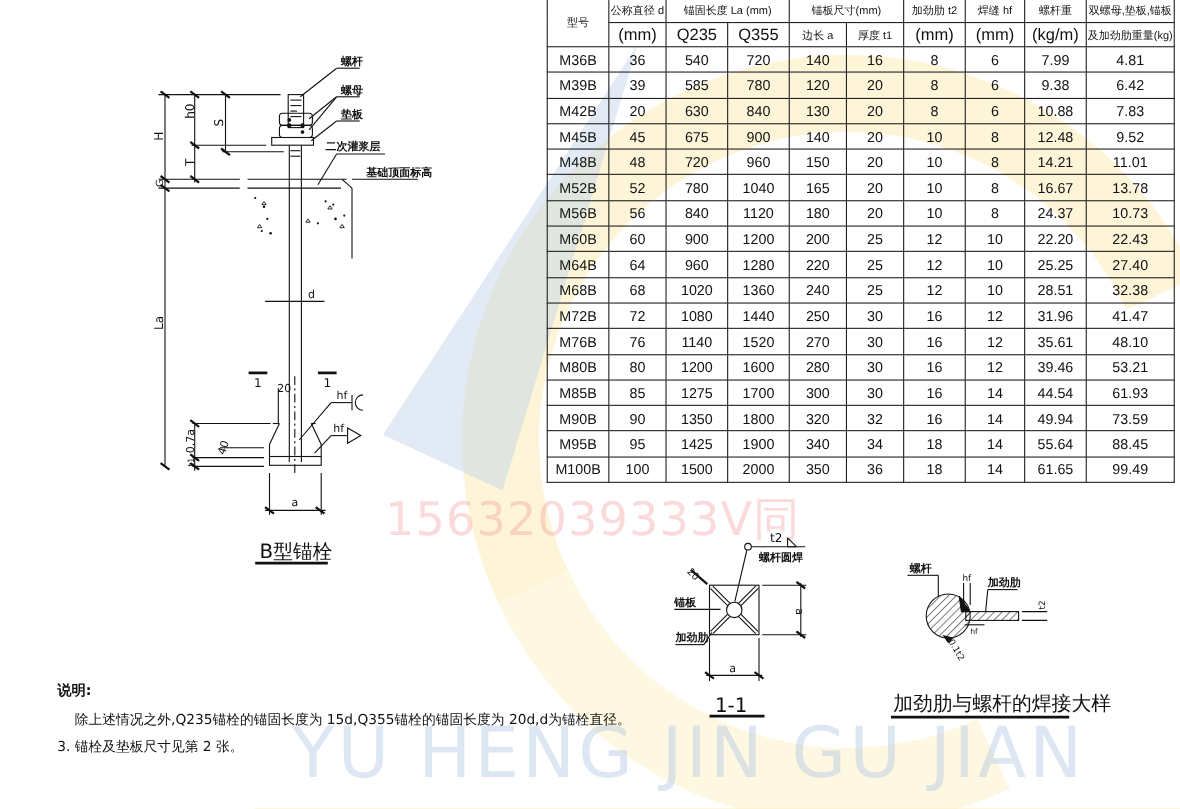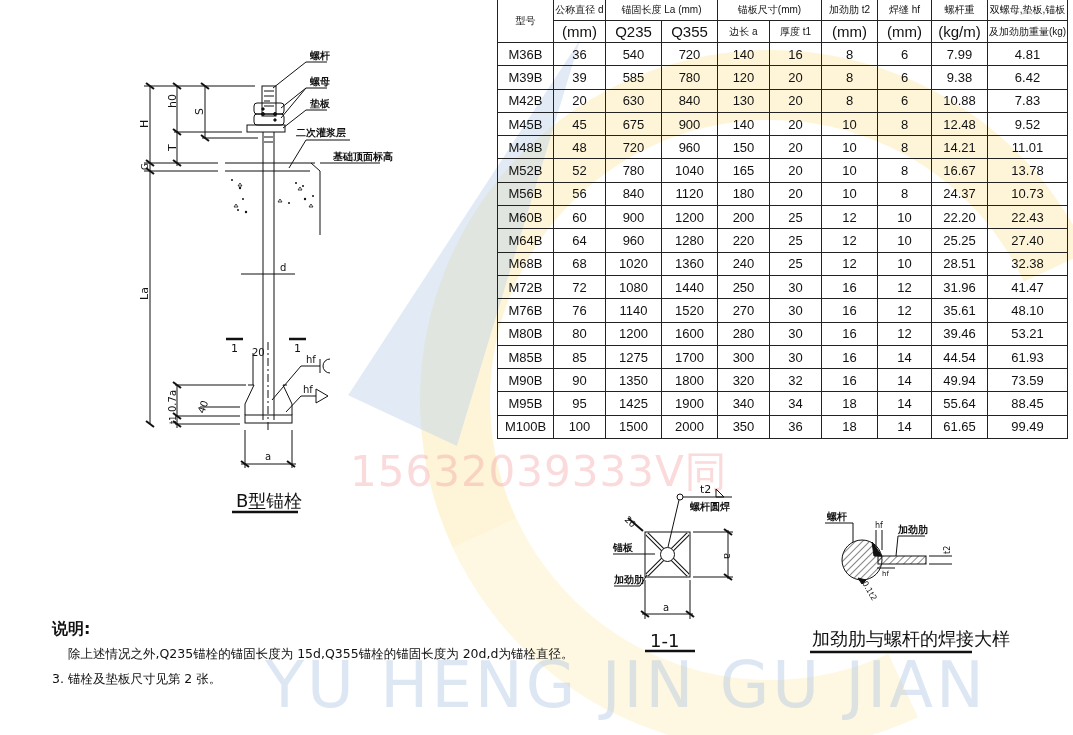--- a/index.html
+++ b/index.html
@@ -56,21 +56,21 @@
   .spec th { font-size:15px; height:21px; }
   .spec th.bold { font-weight:normal; font-size:10px; }
 
   
   svg { position:absolute; z-index:1; overflow:visible; }
   .lbl { font-size:10px; font-weight:bold; }
   .cap { font-size:18px; }
 
   
   .notes { position:absolute; left:52px; top:616px; z-index:2; font-size:12.5px; line-height:25px; }
-  .notes .t { font-weight:bold; font-size:16px; }
+  .notes .t { font-weight:bold; font-size:13px; }
   .notes .indent { padding-left:16px; }
 </style>
 </head>
 <body>
 
 <div class="wm-layer">
   <div class="wm-arc"></div>
   <div class="wm-star"></div>
   <div class="wm-phone">15632039333V同</div>
   <div class="wm-pinyin">YU HENG JIN GU JIAN</div>

